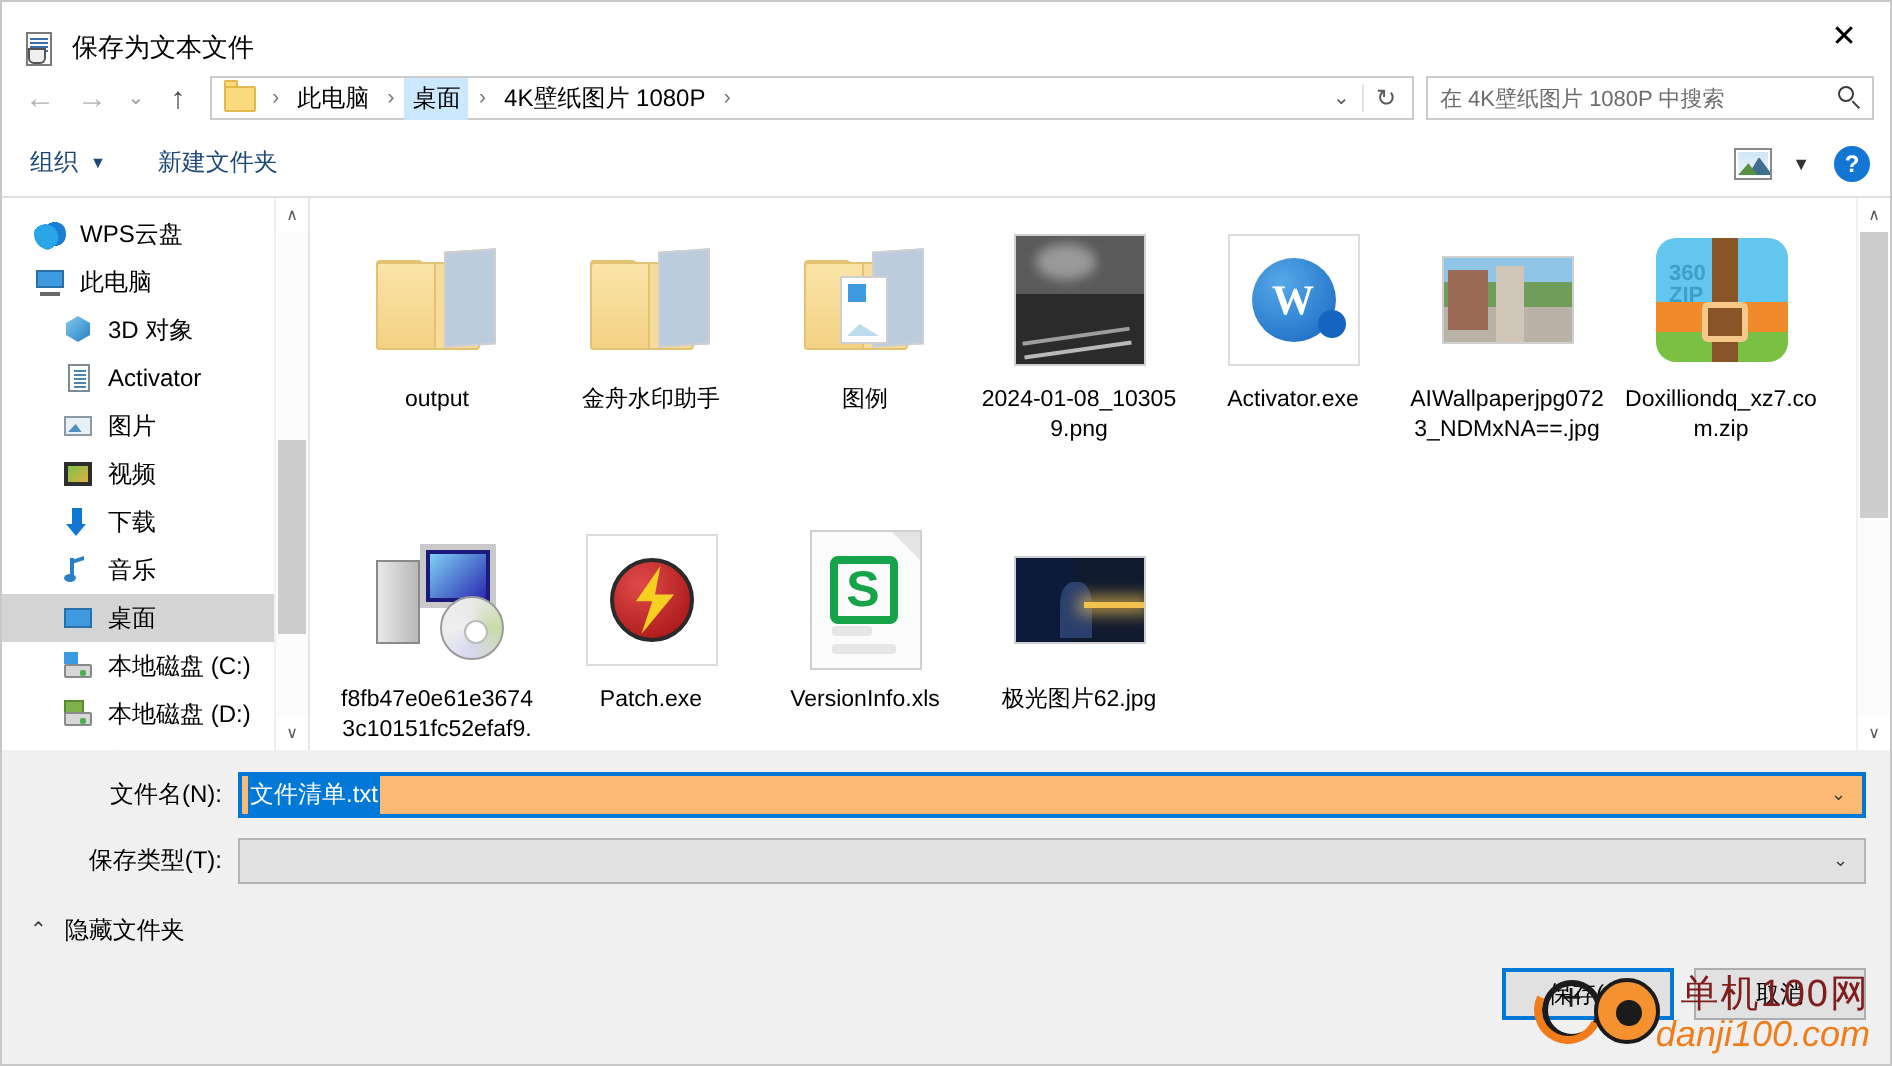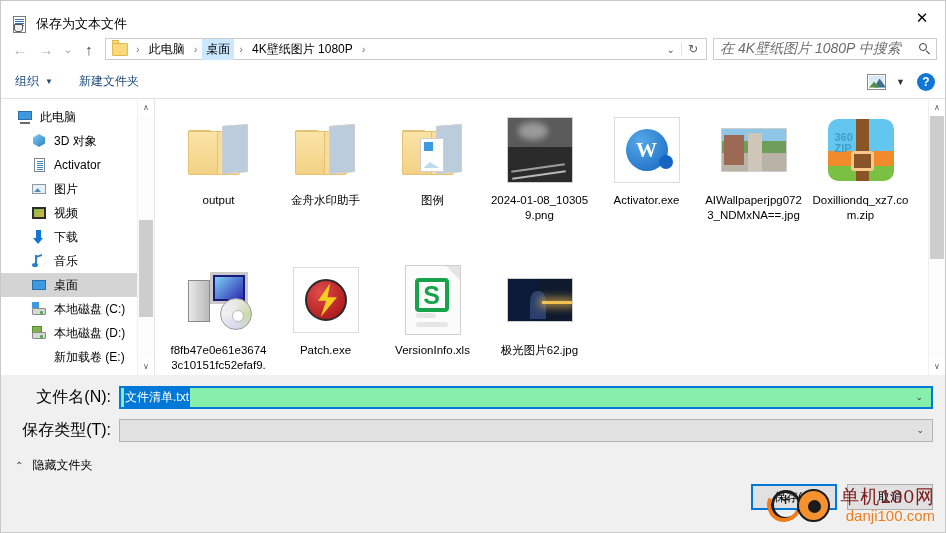--- a/index.html
+++ b/index.html
@@ -29,21 +29,21 @@
   .crumbbar { flex:1 1 auto; height:22px; border:1px solid #cccccc; background:#fff; display:flex; align-items:center; margin-left:4px; padding:0 2px; min-width:0; }
   .crumb-folder { width:16px; height:13px; position:relative; margin:0 3px 0 4px; flex:0 0 auto; }
   .crumb-folder .b { position:absolute; inset:0; background:#fbd97d; border:1px solid #e2b94d; border-radius:1px; }
   .crumb-folder .t { position:absolute; left:0; top:-3px; width:7px; height:4px; background:#fbd97d; border:1px solid #e2b94d; border-bottom:none; border-radius:1px 1px 0 0; }
   .sep { color:#767676; font-size:11px; padding:0 5px; flex:0 0 auto; }
   .crumb { font-size:12px; color:#000; padding:2px 4px; white-space:nowrap; flex:0 0 auto; }
   .crumb.hl { background:#cce8ff; }
   .crumb-dd { margin-left:auto; color:#5a5a5a; font-size:10px; padding:0 6px; flex:0 0 auto; }
   .refresh { color:#5a5a5a; font-size:12px; padding:0 6px; flex:0 0 auto; border-left:1px solid #e2e2e2; }
   .searchbox { width:224px; height:22px; border:1px solid #cccccc; background:#fff; display:flex; align-items:center; margin-left:6px; padding:0 4px 0 6px; flex:0 0 auto; }
-  .searchbox .ph { font-size:14px; color:#6d6d6d; white-space:nowrap; overflow:hidden; flex:1 1 auto;font-style:italic; }
+  .searchbox .ph { font-size:11px; color:#6d6d6d; white-space:nowrap; overflow:hidden; flex:1 1 auto; }
   .search-ico { width:14px; height:14px; position:relative; flex:0 0 auto; }
   .search-ico .c { position:absolute; left:1px; top:1px; width:8px; height:8px; border:1.4px solid #3c3c3c; border-radius:50%; }
   .search-ico .h { position:absolute; left:8px; top:8px; width:5px; height:1.4px; background:#3c3c3c; transform:rotate(45deg); transform-origin:left center; }
 
   
   .cmdbar { height:34px; background:#ffffff; display:flex; align-items:center; padding:0 10px 0 14px; border-bottom:1px solid #e0e0e0; flex:0 0 auto; }
   .cmd { font-size:12px; color:#1b4a7a; margin-right:26px; display:flex; align-items:center; }
   .cmd .cdd { font-size:8px; margin-left:6px; color:#1b4a7a; }
   .view-ico { width:19px; height:16px; border:1px solid #8a8a8a; background:#fff; position:relative; margin-left:auto; overflow:hidden; }
   .view-ico .sky { position:absolute; inset:1px; background:linear-gradient(#cfe6f5,#eef6fb); }
@@ -143,39 +143,39 @@
   .girl { width:66px; height:44px; border:1px solid #cfcfcf; background:linear-gradient(#cfc7c2,#a89a93); position:relative; overflow:hidden; }
   .girl:after { content:""; position:absolute; left:18px; top:3px; width:30px; height:41px; background:#3b2b24; border-radius:50% 50% 40% 40%; }
   .girl:before { content:""; position:absolute; left:24px; top:12px; width:18px; height:22px; background:#e8c7b0; border-radius:45%; z-index:2; }
   .neon { width:66px; height:44px; border:1px solid #cfcfcf; background:linear-gradient(90deg,#0d1b3a 0 45%,#101a2e 45% 100%); position:relative; overflow:hidden; }
   .neon:after { content:""; position:absolute; left:34px; top:22px; width:30px; height:3px; background:#f2c14e; box-shadow:0 0 8px 3px rgba(242,193,78,.7); }
   .neon:before { content:""; position:absolute; left:22px; top:12px; width:16px; height:28px; background:#2a3f6d; border-radius:40% 40% 0 0; }
 
   
   .formarea { background:#f0f0f0; padding:10px 0 0 0; flex:0 0 auto; }
   .frow { display:flex; align-items:center; height:24px; margin-bottom:9px; }
-  .flabel { width:118px; text-align:right; padding-right:8px; font-size:16px; color:#000; flex:0 0 auto; }
-  .fctl { flex:1 1 auto; height:23px; background:#86efac; border:1px solid #7a7a7a; display:flex; align-items:center; padding:0 0 0 3px; margin-right:12px; }
+  .flabel { width:118px; text-align:right; padding-right:8px; font-size:12px; color:#000; flex:0 0 auto; }
+  .fctl { flex:1 1 auto; height:23px; background:#fdba74; border:1px solid #7a7a7a; display:flex; align-items:center; padding:0 0 0 3px; margin-right:12px; }
   .fctl.focus { border:2px solid #0078d7; }
   .fctl.disabled { background:#e1e1e1; border:1px solid #b4b4b4; }
   .fval { font-size:12px; color:#fff; background:#0078d7; padding:1px 1px; }
   .fctl .chev { margin-left:auto; font-size:9px; color:#3a3a3a; padding:0 8px; }
   .hidefolders { display:flex; align-items:center; padding:6px 0 0 14px; font-size:12px; color:#000; }
   .hidefolders .chv { font-size:10px; color:#3a3a3a; margin-right:9px; }
 
   
   .footer { position:relative; height:58px; flex:0 0 auto; }
   .btns { position:absolute; right:12px; top:10px; display:flex; }
   .btn { width:86px; height:26px; background:#e1e1e1; border:1px solid #adadad; font-size:12px; display:flex; align-items:center; justify-content:center; margin-left:10px; color:#000; }
   .btn.primary { border:2px solid #0078d7; background:#e1e1e1; }
 
   
   .wm { position:absolute; right:8px; bottom:2px; width:170px; height:48px; pointer-events:none; }
   .wm .t1 { position:absolute; right:2px; top:2px; font-size:19px; font-weight:normal; color:#7f1d1d; letter-spacing:1px; }
-  .wm .t2 { position:absolute; right:2px; top:25px; font-size:15px; color:#f07d1a; }
+  .wm .t2 { position:absolute; right:2px; top:25px; font-size:18px; color:#f07d1a;font-style:italic; }
   .wm .lg1 { position:absolute; left:4px; top:8px; width:30px; height:30px; border-radius:50%; border:3px solid #1b1b1b; }
   .wm .lg1:after { content:"+"; position:absolute; left:6px; top:-4px; font-size:19px; color:#1b1b1b; }
   .wm .arc { position:absolute; left:0px; top:6px; width:34px; height:34px; border-radius:50%; border:4px solid transparent; border-left-color:#f07d1a; border-bottom-color:#f07d1a; transform:rotate(-20deg); }
   .wm .lg2 { position:absolute; left:30px; top:7px; width:33px; height:33px; border-radius:50%; background:#f5922f; border:2px solid #1b1b1b; }
   .wm .lg2:after { content:""; position:absolute; left:9px; top:9px; width:13px; height:13px; border-radius:50%; background:#1b1b1b; }
 </style>
 </head>
 <body>
 
 <div class="dialog">
@@ -232,20 +232,24 @@
     </span>
     <span class="view-dd">▼</span>
     <span class="help">?</span>
   </div>
 
   <div class="body">
 
     <div class="navpane">
       <div class="navlist">
         <div class="nav-item">
+          <span class="nav-icon ic-cloud"></span>
+          <span>WPS云盘</span>
+        </div>
+        <div class="nav-item">
           <span class="nav-icon ic-pc">
               <span class="scr"></span>
               <span class="base"></span>
             </span>
           <span>此电脑</span>
         </div>
         <div class="nav-item lvl1">
           <span class="nav-icon">
               <span class="ic-3d"></span>
             </span>

